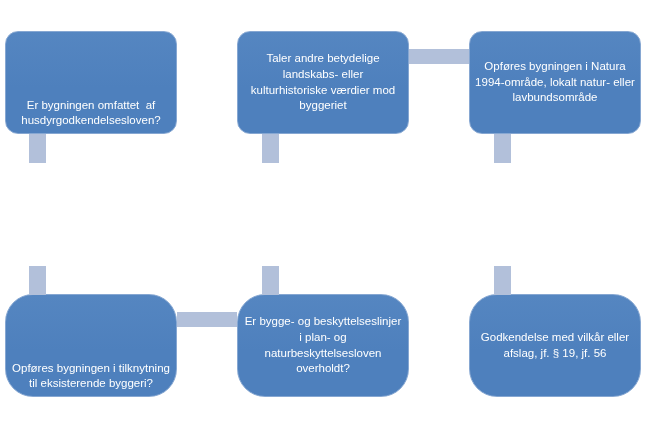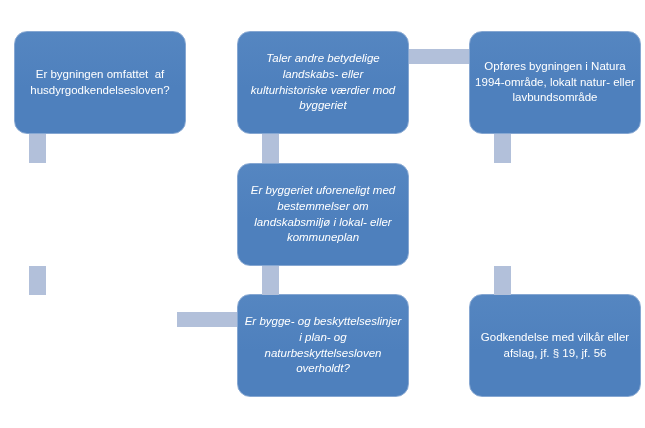--- a/index.html
+++ b/index.html
@@ -33,26 +33,26 @@
     padding: 4px 5px;
     color: var(--node-text, #ffffff);
     font-size: 11.5px;
     line-height: 1.35;
     text-align: center;
   }
   .node-text {
     white-space: pre-wrap;
   }
   
-  .c1 { left: 14px; }
-  .c2 { left: 237px; font-style: italic; }
+  .c1 { left: 5px; align-items: flex-end; }
+  .c2 { left: 237px; }
   .c3 { left: 469px; }
   .r1 { top: 31px; }
   .r2 { top: 163px; }
-  .r3 { top: 294px; }
+  .r3 { top: 294px; border-radius: 28px; }
   
   .conn {
     position: absolute;
     background: var(--connector, #b2c0da);
   }
   .conn.v { width: 17px; height: 29px; }
   .conn.h { width: 60px; height: 15px; }
   .v12 { left: 29px;  top: 134px; }
   .v23 { left: 29px;  top: 266px; height: 28px; }
   .v45 { left: 262px; top: 134px; }
@@ -63,26 +63,26 @@
   .h47 { left: 409px; top: 49px; }
 </style>
 </head>
 <body>
 
 <div class="canvas">
 
   <div class="node c1 r1">
     <span class="node-text">Er bygningen omfattet  af husdyrgodkendelsesloven?</span>
   </div>
+  <div class="node c1 r3">
+    <span class="node-text">Opføres bygningen i tilknytning til eksisterende byggeri?</span>
+  </div>
 
   <div class="node c2 r1">
     <span class="node-text">Taler andre betydelige landskabs- eller kulturhistoriske værdier mod byggeriet</span>
-  </div>
-  <div class="node c2 r2">
-    <span class="node-text">Er byggeriet uforeneligt med bestemmelser om landskabsmiljø i lokal- eller kommuneplan</span>
   </div>
   <div class="node c2 r3">
     <span class="node-text">Er bygge- og beskyttelseslinjer i plan- og naturbeskyttelsesloven overholdt?</span>
   </div>
 
   <div class="node c3 r1">
     <span class="node-text">Opføres bygningen i Natura 1994-område, lokalt natur- eller lavbundsområde</span>
   </div>
   <div class="node c3 r3">
     <span class="node-text">Godkendelse med vilkår eller afslag, jf. § 19, jf. 56</span>

